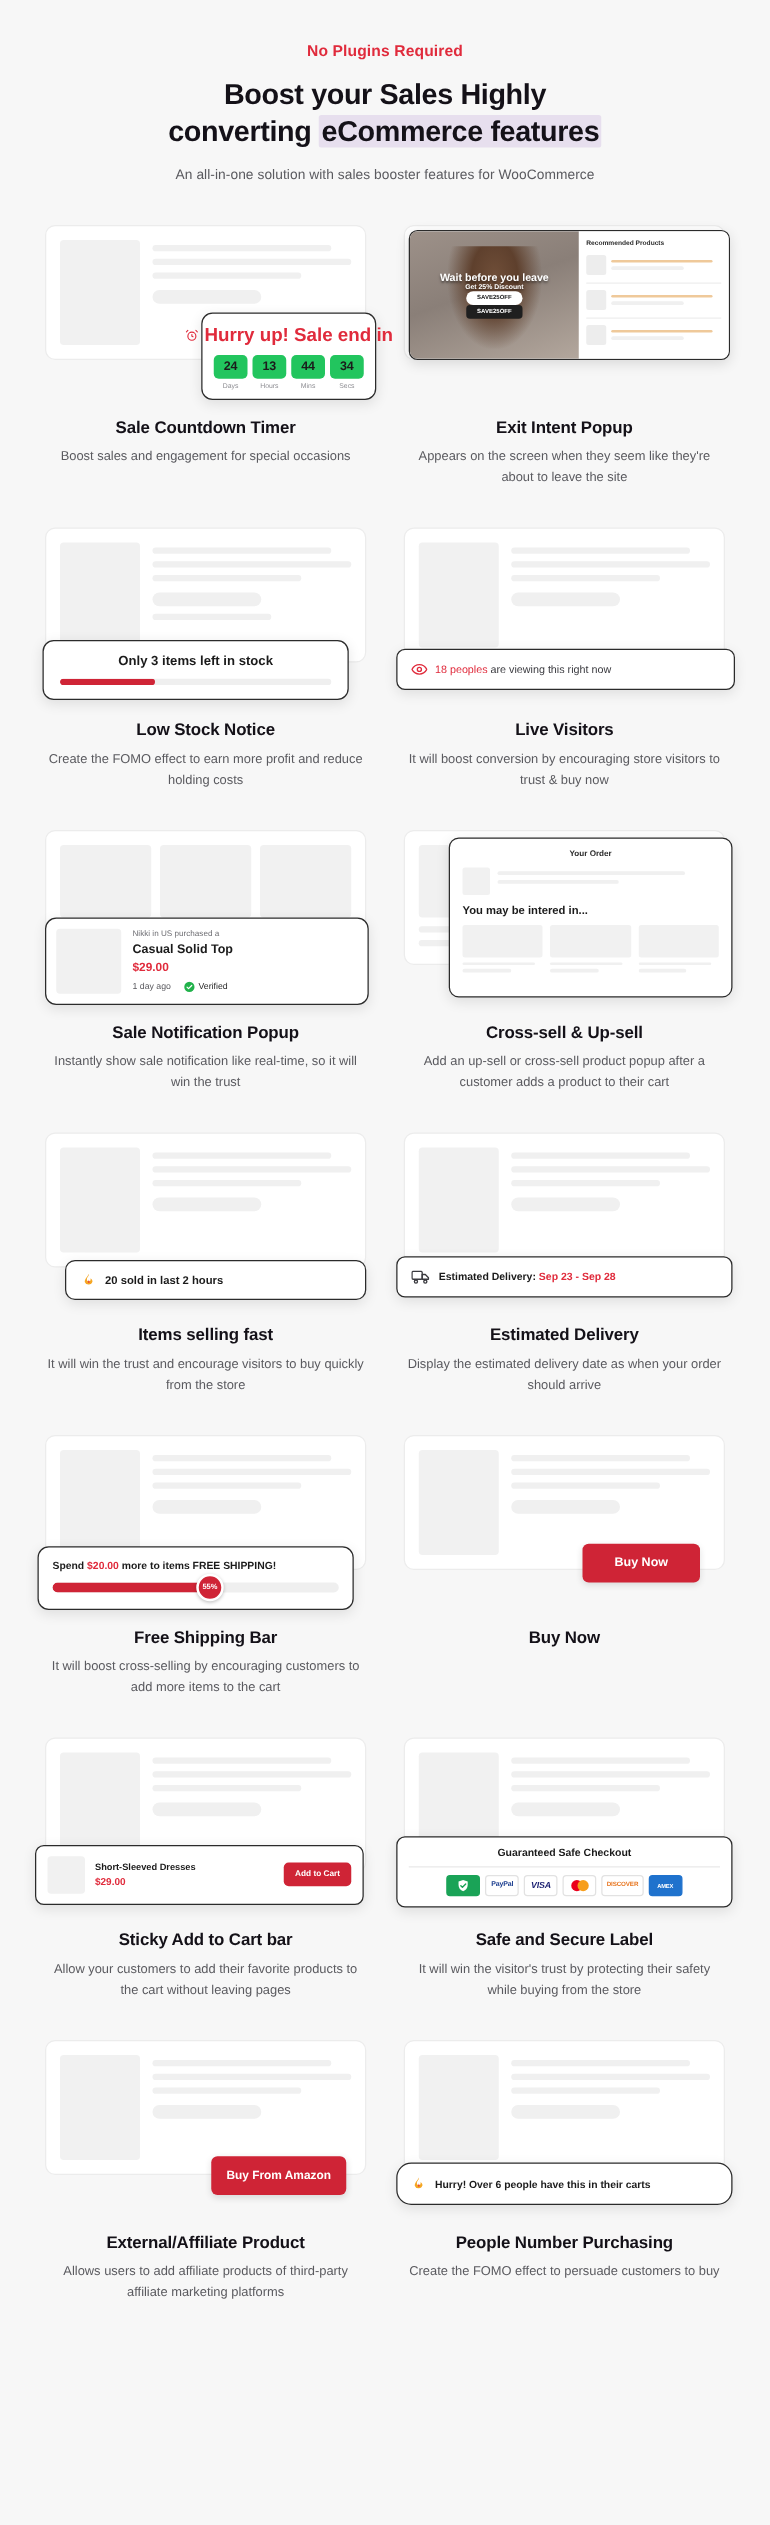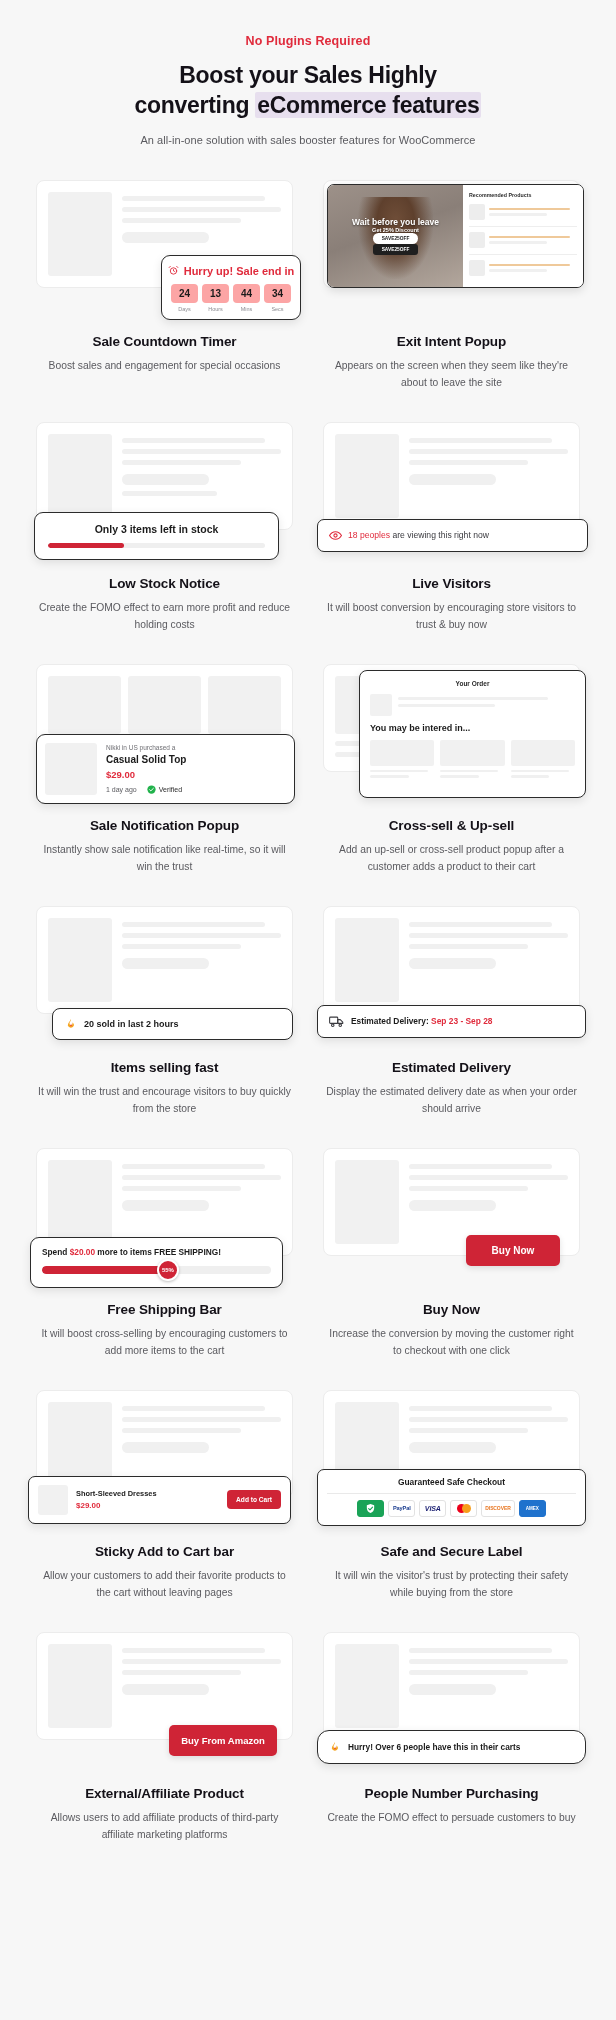--- a/index.html
+++ b/index.html
@@ -88,24 +88,24 @@
     background: #fff;
     border: 1.4px solid #2b2b2b;
     border-radius: 9px;
     box-shadow: 0 3px 10px rgba(0,0,0,.10);
     z-index: 3;
   }
 
   
   .w-countdown { right: 0; bottom: 2px; width: 140px; padding: 9px 9px 7px; }
   .cd-top { display: flex; align-items: center; gap: 5px; justify-content: center; margin-bottom: 7px; }
-  .cd-top .t { color: #e02b3c; font-size: 11px; font-weight: 700; white-space: nowrap; }
+  .cd-top .t { color: #e02b3c; font-size: 15px; font-weight: 700; white-space: nowrap; }
   .cd-row { display: flex; justify-content: space-between; gap: 4px; }
   .cd-cell { flex: 1; text-align: center; }
-  .cd-num { background: #fca5a5; border-radius: 4px; font-size: 10px; font-weight: 700; color: #1b1b1b; padding: 4px 0; }
+  .cd-num { background: #22c55e; border-radius: 4px; font-size: 10px; font-weight: 700; color: #1b1b1b; padding: 4px 0; }
   .cd-lbl { font-size: 5.5px; color: #8d8d92; margin-top: 3px; }
 
   
   .w-exit {
     position: absolute; left: 12px; top: 10px; right: 4px; height: 104px;
     border-radius: 7px; border: 1.4px solid #2b2b2b; overflow: hidden;
     display: flex; background: #fff; box-shadow: 0 3px 10px rgba(0,0,0,.12); z-index: 3;
   }
   .exit-left {
     flex: 1.25; position: relative;
@@ -583,21 +583,20 @@
           <div class="mock-lines">
             <div class="ln w90"></div>
               <div class="ln w100"></div>
               <div class="ln w75"></div>
             <div class="ln pill"></div>
           </div>
         </div>
         <div class="btn-red w-buynow">Buy Now</div>
       </div>
       <div class="cap-title">Buy Now</div>
-      <div class="cap-desc">Increase the conversion by moving the customer right to checkout with one click</div>
     </div>
 
     <div class="feature">
       <div class="visual">
         <div class="mock">
           <div class="mock-img"></div>
           <div class="mock-lines">
             <div class="ln w90"></div>
               <div class="ln w100"></div>
               <div class="ln w75"></div>

